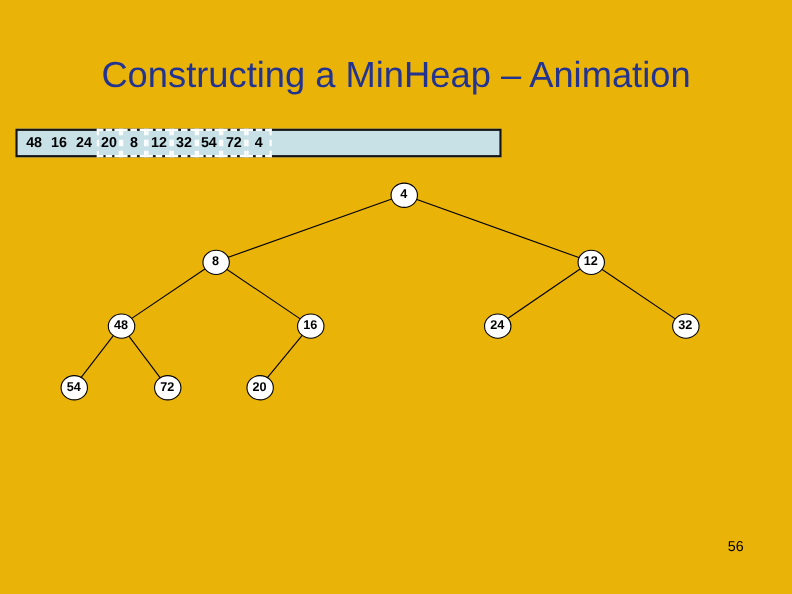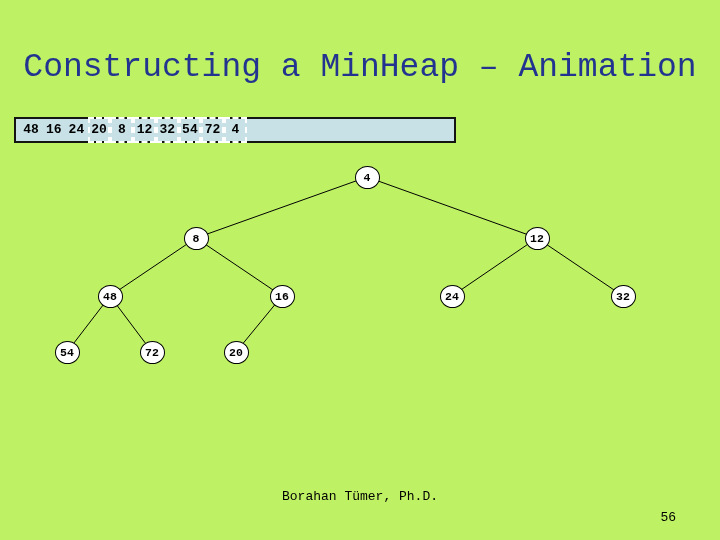--- a/index.html
+++ b/index.html
@@ -1,22 +1,22 @@
 <!DOCTYPE html>
 <html><head>
 <meta charset="utf-8">
 <style>
   html, body { margin: 0; padding: 0; background: #ffffff; }
   .slide {
     position: relative;
     width: 720px;
     height: 540px;
-    background: #bef264;
+    background: #eab308;
     overflow: hidden;
-    font-family: Liberation Mono, monospace;
+    font-family: Liberation Sans, sans-serif;
   }
   .slide-title {
     position: absolute;
     left: 0; right: 0;
     top: 48px;
     text-align: center;
     font-size: 33px;
     line-height: 40px;
     color: #22348f;
     font-weight: normal;
@@ -84,21 +84,21 @@
     position: absolute;
     left: 0; right: 0;
     top: 489px;
     text-align: center;
     font-size: 13px;
     color: #000000;
   }
   .footer-page {
     position: absolute;
     right: 44px;
-    top: 510px;
+    top: 489px;
     font-size: 13px;
     color: #000000;
   }
 </style>
 </head>
 <body>
 
 <div class="slide">
 
   <div class="slide-title">Constructing a MinHeap – Animation</div>
@@ -144,17 +144,16 @@
       <div class="tree-node" style="left: 97.5px; top: 284.5px;">48</div>
       <div class="tree-node" style="left: 269.5px; top: 284.5px;">16</div>
       <div class="tree-node" style="left: 439.5px; top: 284.5px;">24</div>
       <div class="tree-node" style="left: 610.5px; top: 284.5px;">32</div>
       <div class="tree-node" style="left: 54.5px; top: 340.5px;">54</div>
       <div class="tree-node" style="left: 139.5px; top: 340.5px;">72</div>
       <div class="tree-node" style="left: 223.5px; top: 340.5px;">20</div>
     </div>
 
 
-  <div class="footer-author">Borahan Tümer, Ph.D.</div>
 
   <div class="footer-page">56</div>
 
 </div>
 
 </body></html>

